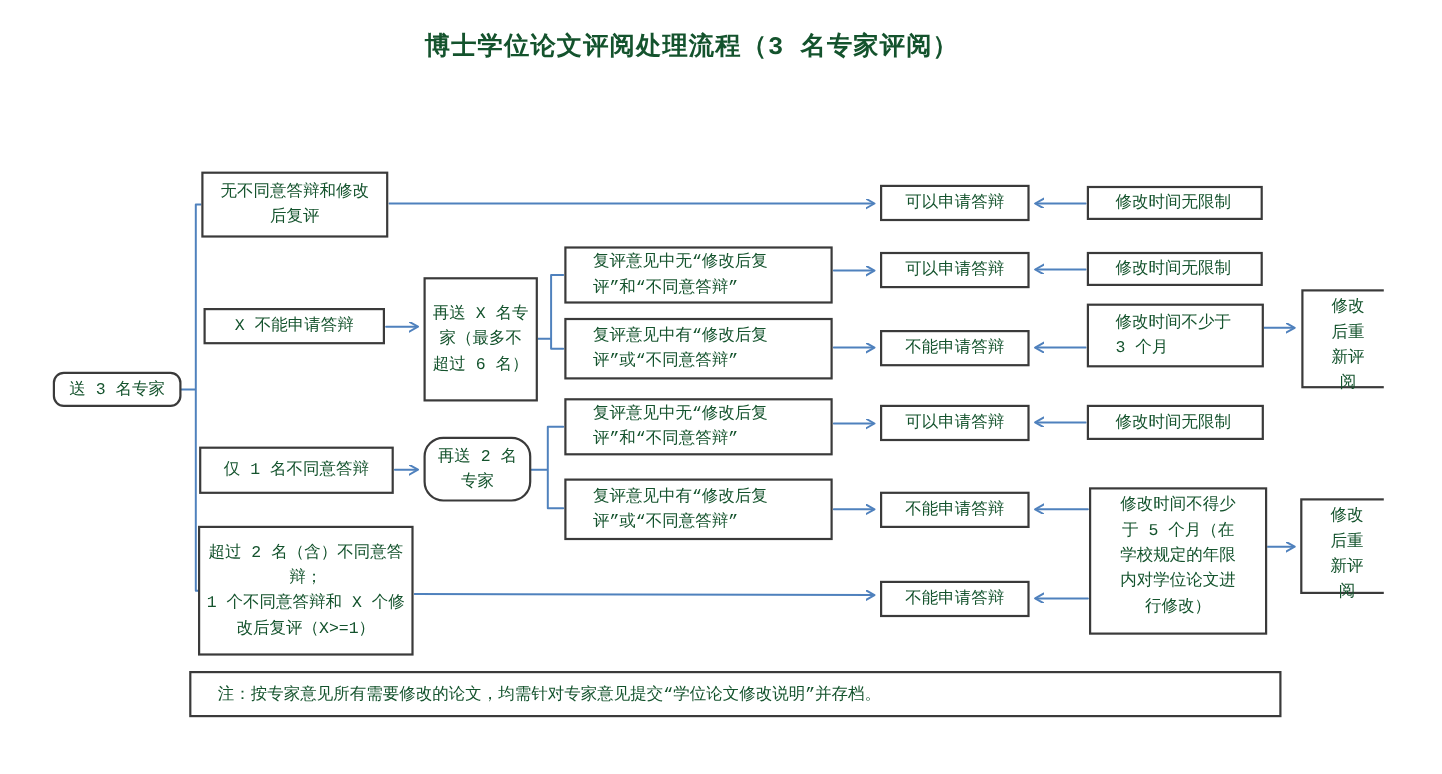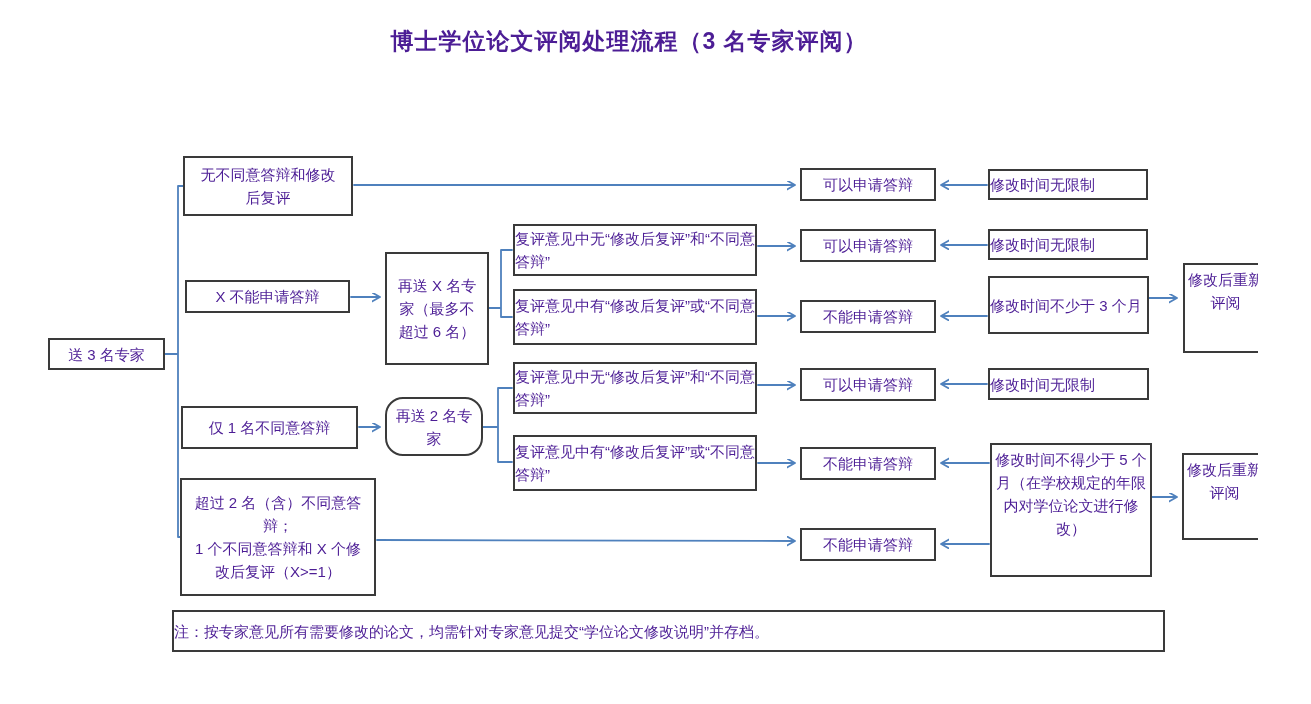--- a/index.html
+++ b/index.html
@@ -1,31 +1,31 @@
 <!DOCTYPE html>
 <html><head>
 <meta charset="utf-8">
 <style>
   html,body { margin:0; padding:0; background:#ffffff; }
   #canvas {
     position:relative; width:1258px; height:704px; background:#ffffff;
-    font-family:Liberation Sans, sans-serif; color:#4c1d95;
+    font-family:Liberation Mono, monospace; color:#14532d;
     overflow:hidden;
   }
   #title {
     position:absolute; left:0; top:26px; width:100%;
     text-align:center; font-size:23px; font-weight:bold; letter-spacing:1px;
   }
   .node {
     position:absolute; box-sizing:border-box;
     border:2px solid #3a3a3a; background:#ffffff;
     display:flex; align-items:center; justify-content:center;
     text-align:center; font-size:15px; line-height:23px; padding:2px 6px;
   }
-  .node.al { justify-content:flex-start; text-align:left; padding:3px 0; }
+  .node.al { justify-content:flex-start; text-align:left; padding:3px 24px; }
   .node.at { align-items:flex-start;text-align:center; }
   .node.col { flex-direction:column; }
   .node.col span { display:block; width:100%; }
   #connectors { position:absolute; left:0; top:0; pointer-events:none; }
   #connectors path, #connectors polyline { fill:none; stroke:#4f81bd; stroke-width:1.8; stroke-linejoin:round; stroke-linecap:round; }
 </style>
 </head>
 <body>
 
 <div id="canvas">
@@ -59,21 +59,21 @@
     <path d="M758,385 L794,385" marker-end="url(#ah)"></path>
     <path d="M758,463 L794,463" marker-end="url(#ah)"></path>
     <path d="M987,384 L942,384" marker-end="url(#ah)"></path>
     <path d="M989,463 L942,463" marker-end="url(#ah)"></path>
     <path d="M989,544 L942,544" marker-end="url(#ah)"></path>
     <path d="M1152,497 L1176,497" marker-end="url(#ah)"></path>
 
     <path d="M377,540 L794,541" marker-end="url(#ah)"></path>
   </svg>
 
-  <div class="node" style="left:48px; top:338px; width:117px; height:32px;">送 3 名专家</div>
+  <div class="node" style="left:48px; top:338px; width:117px; height:32px;border-radius:10px;">送 3 名专家</div>
 
   <div class="node" style="left:183px; top:156px; width:170px; height:60px;">无不同意答辩和修改
 后复评</div>
   <div class="node" style="left:185px; top:280px; width:165px; height:33px;">X 不能申请答辩</div>
   <div class="node" style="left:181px; top:406px; width:177px; height:43px;">仅 1 名不同意答辩</div>
   <div class="node col" style="left:180px; top:478px; width:196px; height:118px;align-items:center;">
     <span>超过 2 名（含）不同意答辩；</span>
     <span>1 个不同意答辩和 X 个修改后复评（X&gt;=1）</span>
   </div>
 

